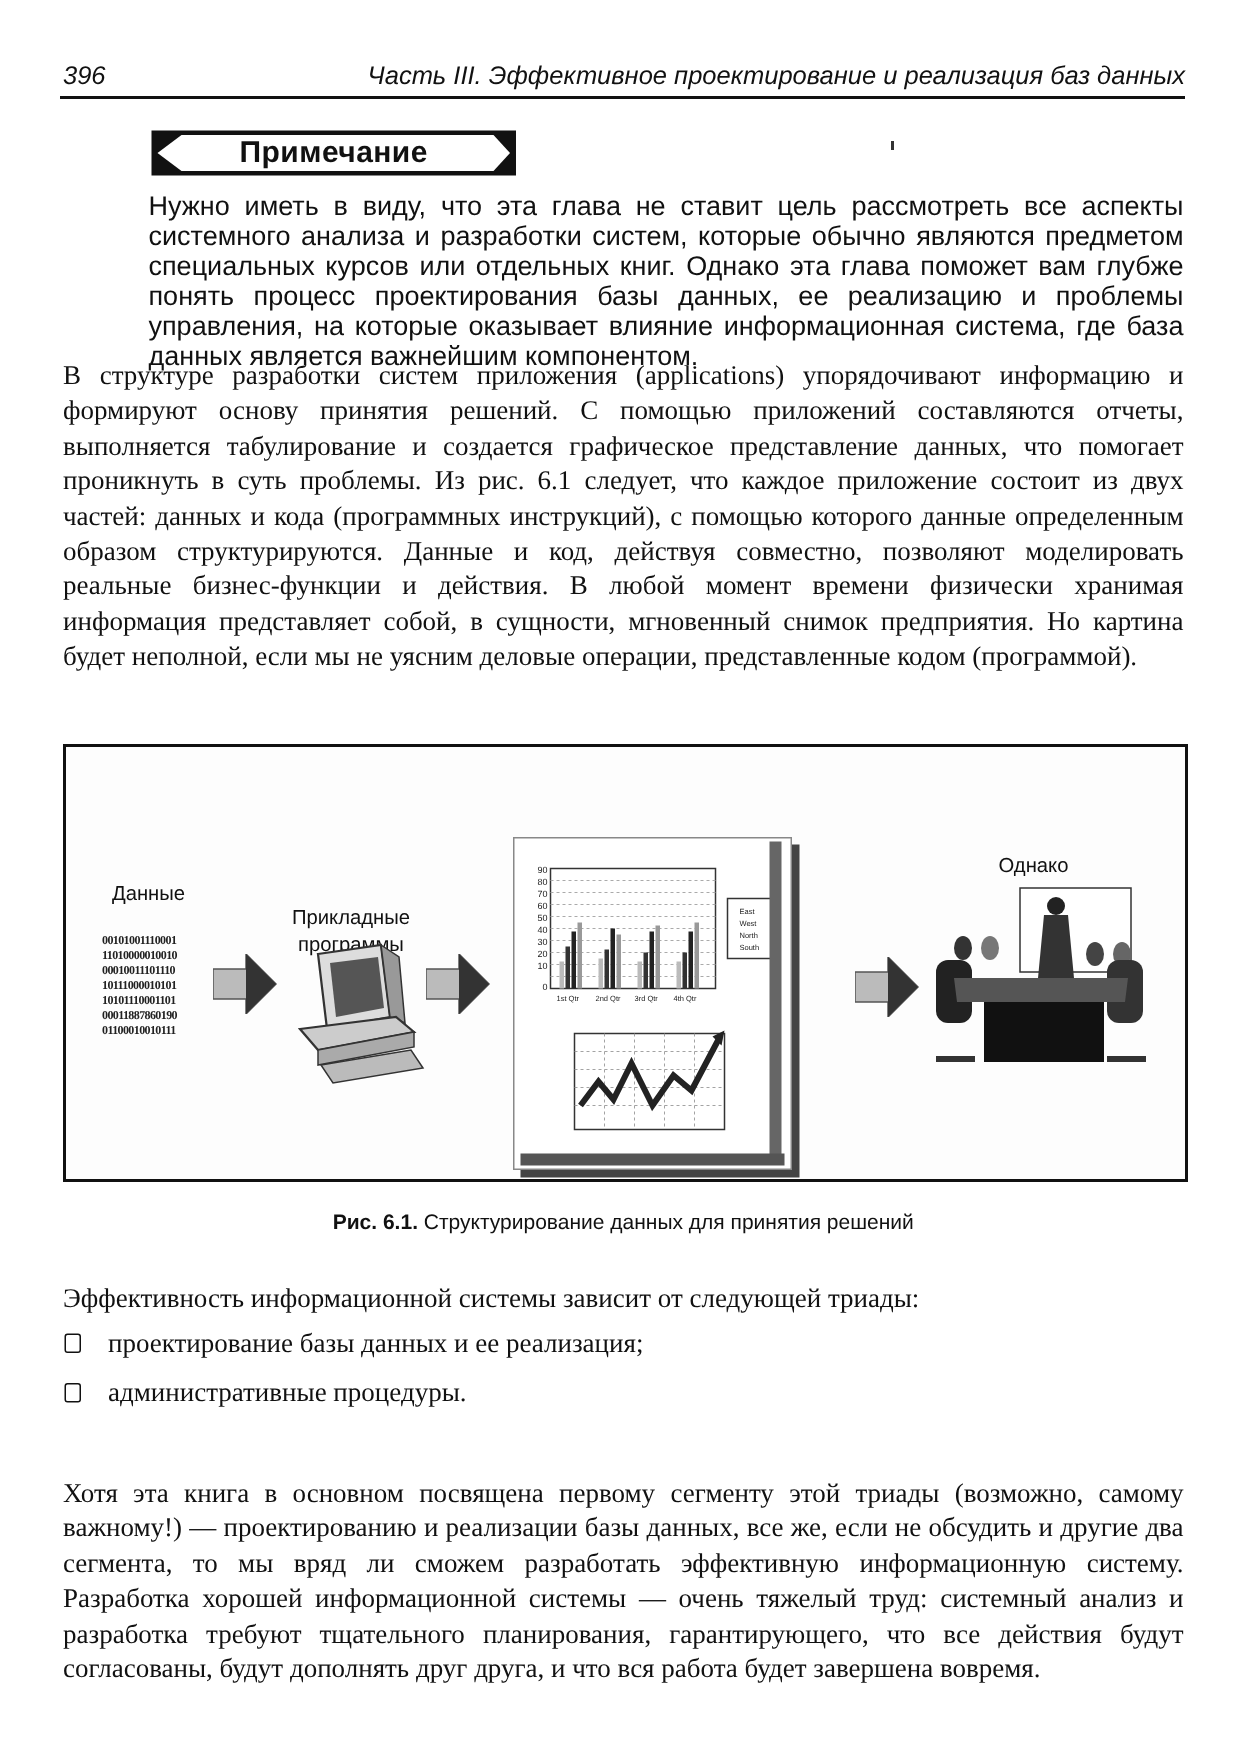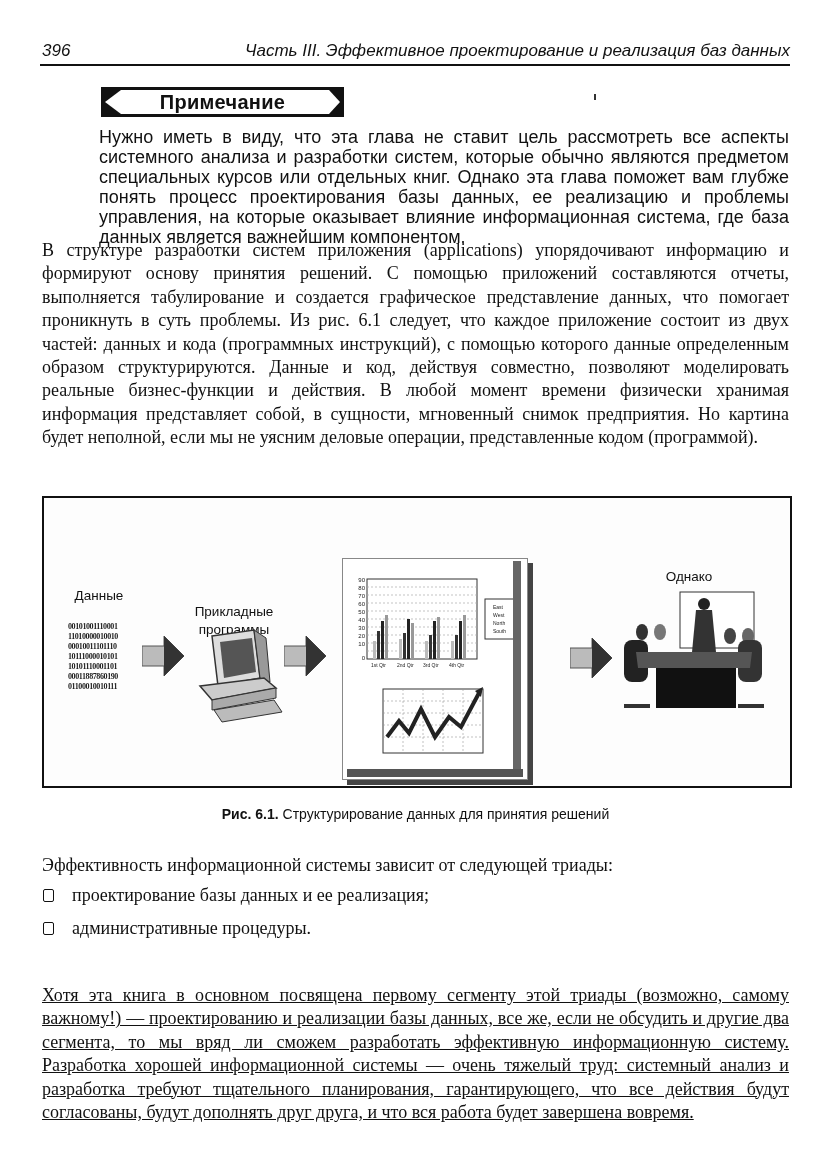--- a/index.html
+++ b/index.html
@@ -20,21 +20,21 @@
   .note-tick { position: absolute; left: 594px; top: 94px; width: 2px; height: 6px; background: #333; }
 
   .note-text { position: absolute; left: 99px; top: 127px; width: 690px; font-family: "Liberation Sans", sans-serif;
     font-size: 18px; line-height: 20px; text-align: justify; }
 
   
   .body-para { position: absolute; left: 42px; width: 747px; font-family: "Liberation Serif", serif;
     font-size: 18px; line-height: 23.4px; text-align: justify; }
   .p1 { top: 239px; }
   .p-intro { top: 854px; }
-  .p-last { top: 984px; text-decoration: underline; }
+  .p-last { top: 984px; }
 
   .bullets { position: absolute; left: 42px; top: 883px; width: 747px; font-family: "Liberation Serif", serif; font-size: 18px; }
   .bullet { position: relative; height: 33px; line-height: 25px; }
   .bullet .box { position: absolute; left: 1px; top: 6px; width: 9px; height: 11px; border: 1.8px solid #111; border-radius: 2px; }
   .bullet .txt { position: absolute; left: 30px; top: 0; white-space: nowrap; }
 
   
   .figure { position: absolute; left: 42px; top: 496px; width: 746px; height: 288px; border: 2px solid #111;
     background: #fdfdfd; overflow: hidden; }
   .fig-label { position: absolute; font-family: "Liberation Sans", sans-serif; font-size: 13.5px; text-align: center; line-height: 18px; }

